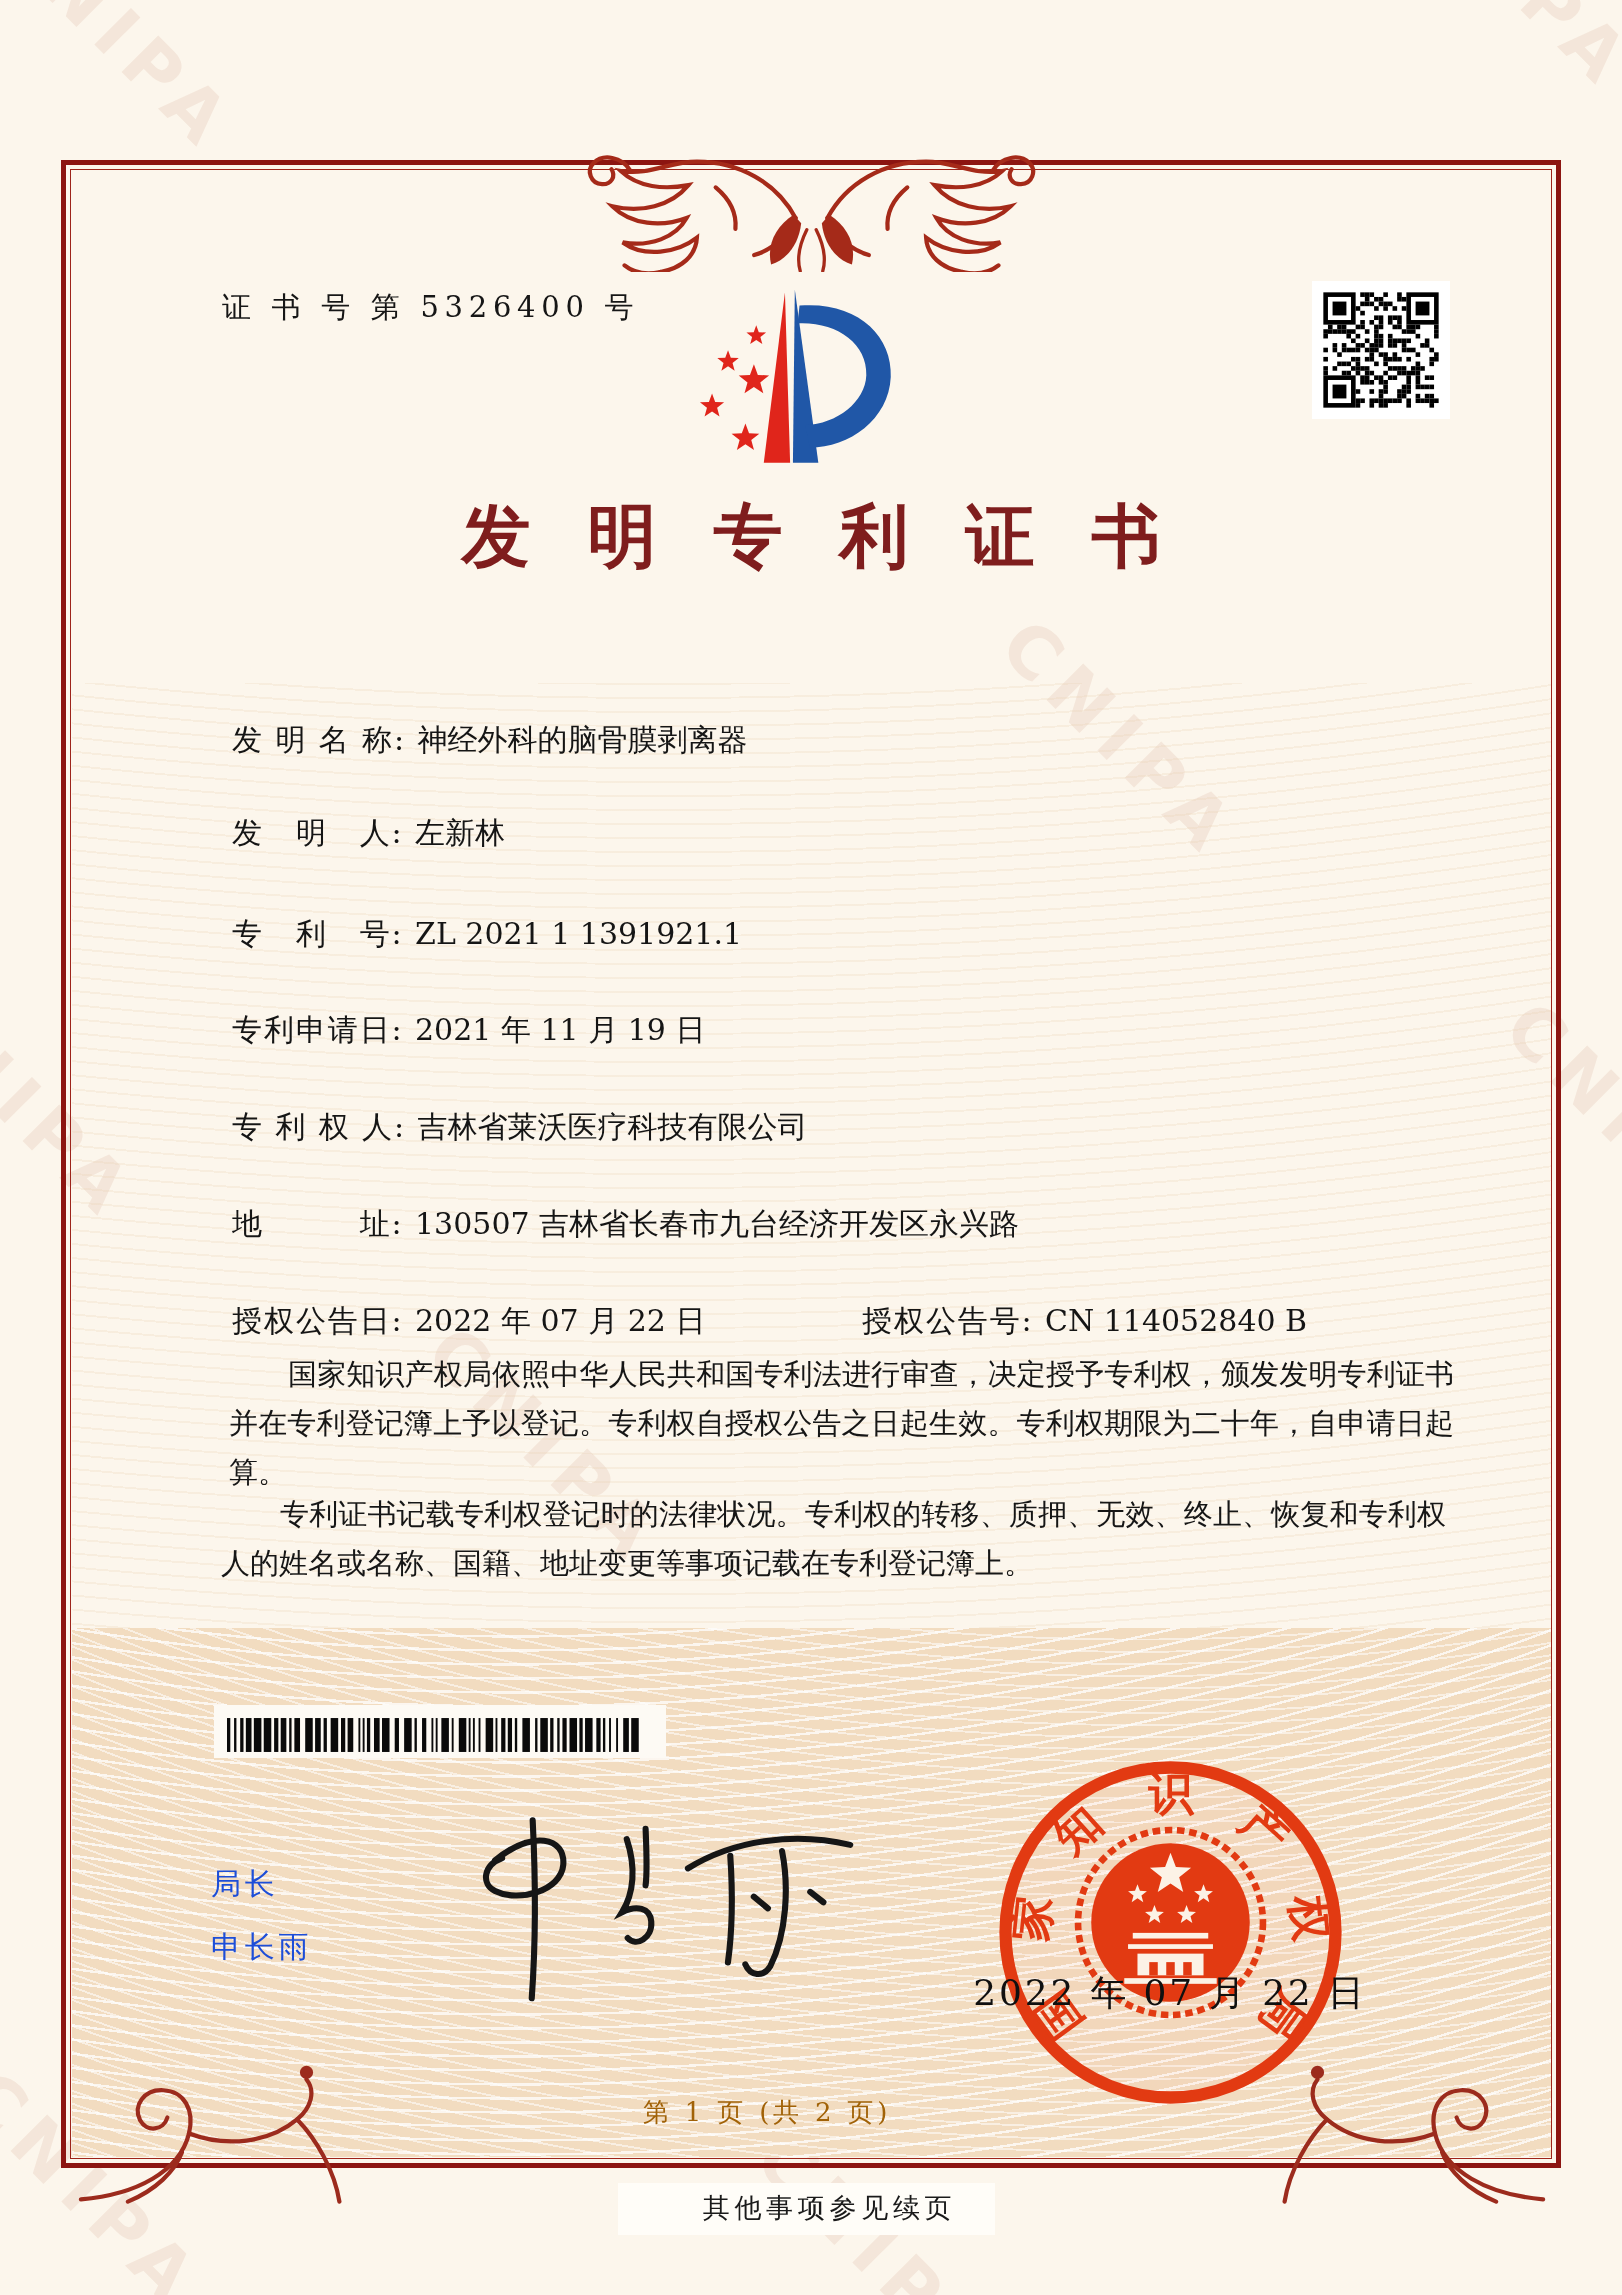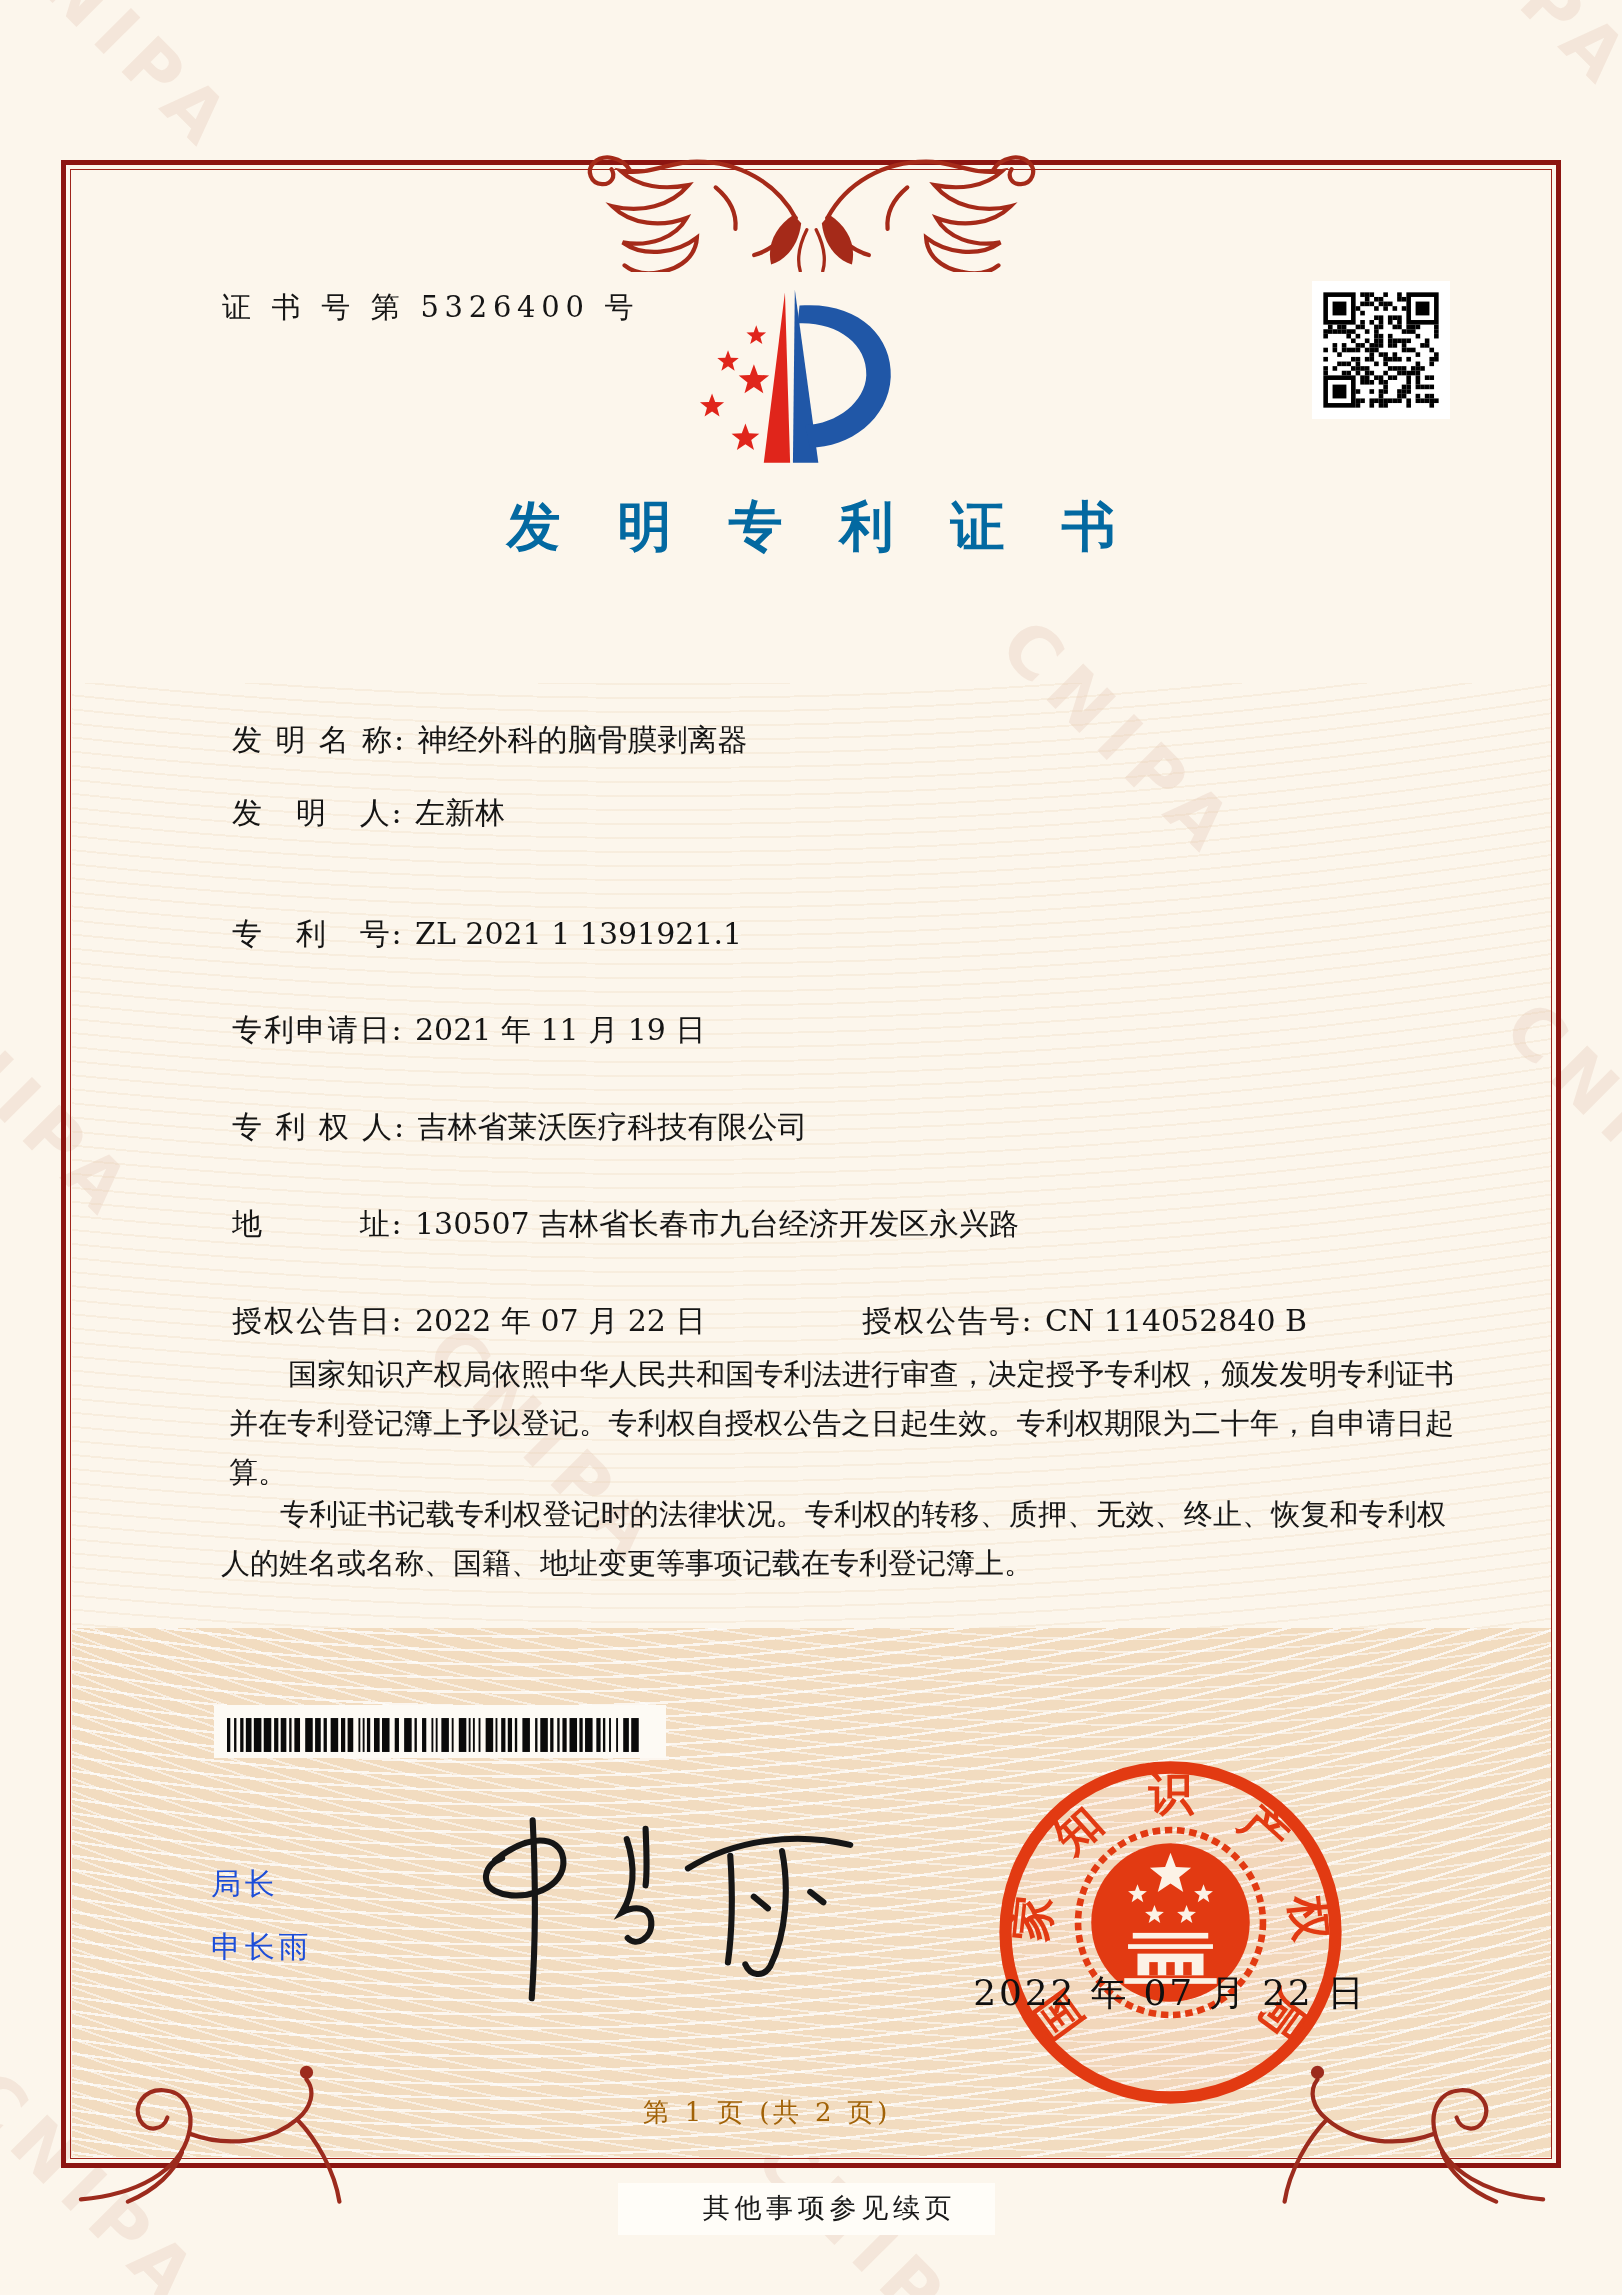--- a/index.html
+++ b/index.html
@@ -37,21 +37,21 @@
   .frame-inner{
     position:absolute;inset:3.8px;border:1.4px solid #9d241a;
   }
   .certno{
     position:absolute;left:213px;top:288px;z-index:4;
     font-size:29px;letter-spacing:5.7px;color:#161616;white-space:pre;margin-left:9px;
   }
   .title{
     position:absolute;left:50%;top:491px;z-index:4;margin:0;
     transform:translateX(-50%);margin-left:28px;
-    font-size:54px;font-weight:700;letter-spacing:57px;color:#0369a1;white-space:nowrap;
+    font-size:69px;font-weight:700;letter-spacing:57px;color:#7f1d1d;white-space:nowrap;
   }
   .frow{
     position:absolute;left:213px;z-index:4;
     font-size:30px;color:#151515;white-space:pre;
   }
   .frow .lab{letter-spacing:1.9px;}
   .para{
     position:absolute;left:213px;width:1225px;z-index:4;
     font-size:29px;line-height:49px;text-indent:59px;
     color:#161616;text-align:justify;
@@ -351,21 +351,21 @@
     <rect x="24" y="199.68" width="68.32" height="68.32" fill="#000"></rect>
     <rect x="33.76" y="209.44" width="48.8" height="48.8" fill="#fff"></rect>
     <rect x="43.519999999999996" y="219.2" width="29.28" height="29.28" fill="#000"></rect>
   </svg>
 
 <h1 class="title">发明专利证书</h1>
 
 <div class="frow" style="top:685px">
   <span class="lab">发 明 名 称: </span><span>神经外科的脑骨膜剥离器</span>
 </div>
-<div class="frow" style="top:758px">
+<div class="frow" style="top:778px">
   <span class="lab">发　明　人: </span><span>左新林</span>
 </div>
 <div class="frow" style="top:879px">
   <span class="lab">专　利　号: </span><span>ZL 2021 1 1391921.1</span>
 </div>
 <div class="frow" style="top:975px">
   <span class="lab">专利申请日: </span><span>2021 年 11 月 19 日</span>
 </div>
 <div class="frow" style="top:1072px">
   <span class="lab">专 利 权 人: </span><span>吉林省莱沃医疗科技有限公司</span>

